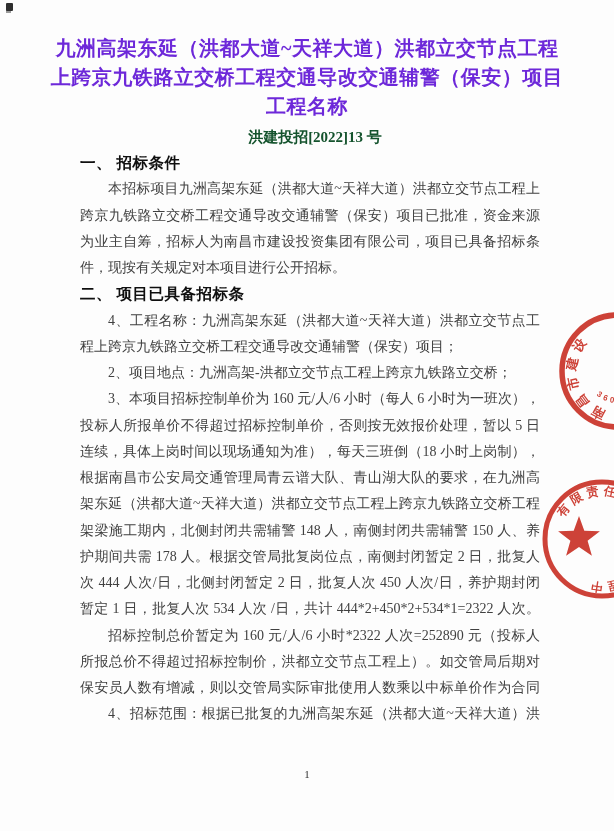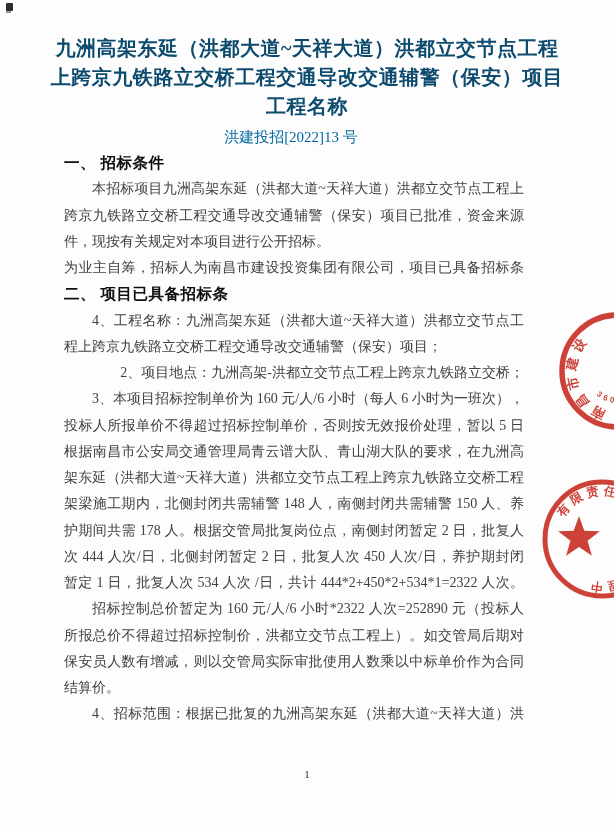--- a/index.html
+++ b/index.html
@@ -13,42 +13,42 @@
     color:#1a1a1a;
   }
   .scan-speck{
     position:absolute;left:6px;top:3px;width:7px;height:8px;
     background:#2e2e2e;border-radius:1px;
     box-shadow:-1px 3px 0 -1px #9a9a9a;
   }
   .title-block{
     position:absolute;left:50px;top:34px;width:514px;
     text-align:center;font-weight:bold;font-size:20px;line-height:29px;
-    color:#0c4a6e;letter-spacing:.5px;white-space:nowrap;
+    color:#6d28d9;letter-spacing:.5px;white-space:nowrap;
   }
   .title-line{height:29px;}
   .doc-number{
-    position:absolute;left:34px;top:126px;width:514px;
-    text-align:center;font-weight:normal;font-size:15px;line-height:22px;
-    color:#0369a1;
+    position:absolute;left:58px;top:126px;width:514px;
+    text-align:center;font-weight:bold;font-size:15px;line-height:22px;
+    color:#14532d;
   }
   .body-block{
-    position:absolute;left:64px;top:150px;width:460px;
+    position:absolute;left:80px;top:150px;width:460px;
     font-size:14px;line-height:26.25px;
   }
   .line{
     height:26.25px;white-space:nowrap;overflow:visible;
     text-align:left;color:#404040;
   }
   .line.fill{
     white-space:normal;
     text-align:justify;
     text-align-last:justify;
   }
-  .line.indent{text-indent:2em;text-align:right;}
+  .line.indent{text-indent:2em;}
   .line.heading{
     font-weight:bold;font-size:15.5px;color:#0f0f0f;letter-spacing:.5px;
   }
   .page-number{
     position:absolute;left:0;top:768px;width:614px;
     text-align:center;font-size:11px;color:#333;
   }
   .stamp{
     position:absolute;
     mix-blend-mode:multiply;
@@ -70,38 +70,38 @@
     <div class="title-line">上跨京九铁路立交桥工程交通导改交通辅警（保安）项目</div>
     <div class="title-line">工程名称</div>
   </div>
 
   <div class="doc-number">洪建投招[2022]13 号</div>
 
   <div class="body-block">
     <div class="line heading">一、 招标条件</div>
     <div class="line fill indent">本招标项目九洲高架东延（洪都大道~天祥大道）洪都立交节点工程上</div>
     <div class="line fill">跨京九铁路立交桥工程交通导改交通辅警（保安）项目已批准，资金来源</div>
+    <div class="line fill">为业主自筹，招标人为南昌市建设投资集团有限公司，项目已具备招标条</div>
     <div class="line">件，现按有关规定对本项目进行公开招标。</div>
-    <div class="line fill">为业主自筹，招标人为南昌市建设投资集团有限公司，项目已具备招标条</div>
     <div class="line heading">二、 项目已具备招标条</div>
     <div class="line fill indent">4、工程名称：九洲高架东延（洪都大道~天祥大道）洪都立交节点工</div>
     <div class="line">程上跨京九铁路立交桥工程交通导改交通辅警（保安）项目；</div>
     <div class="line indent">2、项目地点：九洲高架-洪都立交节点工程上跨京九铁路立交桥；</div>
     <div class="line fill indent">3、本项目招标控制单价为 160 元/人/6 小时（每人 6 小时为一班次），</div>
     <div class="line fill">投标人所报单价不得超过招标控制单价，否则按无效报价处理，暂以 5 日</div>
+    <div class="line fill">连续，具体上岗时间以现场通知为准），每天三班倒（18 小时上岗制），</div>
     <div class="line fill">根据南昌市公安局交通管理局青云谱大队、青山湖大队的要求，在九洲高</div>
     <div class="line fill">架东延（洪都大道~天祥大道）洪都立交节点工程上跨京九铁路立交桥工程</div>
     <div class="line fill">架梁施工期内，北侧封闭共需辅警 148 人，南侧封闭共需辅警 150 人、养</div>
     <div class="line fill">护期间共需 178 人。根据交管局批复岗位点，南侧封闭暂定 2 日，批复人</div>
     <div class="line fill">次 444 人次/日，北侧封闭暂定 2 日，批复人次 450 人次/日，养护期封闭</div>
     <div class="line fill">暂定 1 日，批复人次 534 人次 /日，共计 444*2+450*2+534*1=2322 人次。</div>
     <div class="line fill indent">招标控制总价暂定为 160 元/人/6 小时*2322 人次=252890 元（投标人</div>
     <div class="line fill">所报总价不得超过招标控制价，洪都立交节点工程上）。如交管局后期对</div>
     <div class="line fill">保安员人数有增减，则以交管局实际审批使用人数乘以中标单价作为合同</div>
-    <div class="line">结算价。</div>
     <div class="line fill indent">4、招标范围：根据已批复的九洲高架东延（洪都大道~天祥大道）洪</div>
   </div>
 
   <svg class="stamp stamp-top" width="140" height="140" viewBox="0 0 140 140">
     <defs>
       <path id="topArc" d="M 70,112 A 42,42 0 1 1 112,70" fill="none"></path>
       <path id="topNum" d="M 40,84 A 34,34 0 0 0 100,84" fill="none"></path>
     </defs>
     <circle cx="70" cy="70" r="56" fill="none" stroke="#c9281c" stroke-width="5.5"></circle>
     <text class="seal-text" font-size="13" letter-spacing="5">

